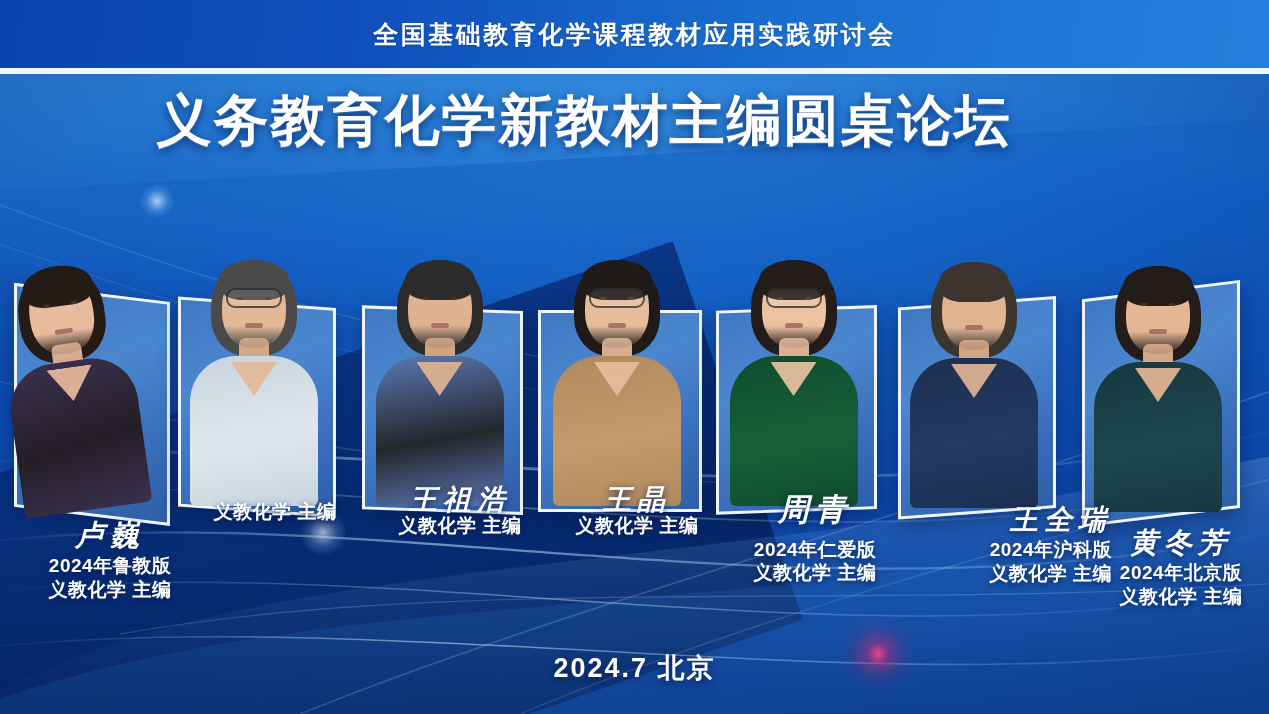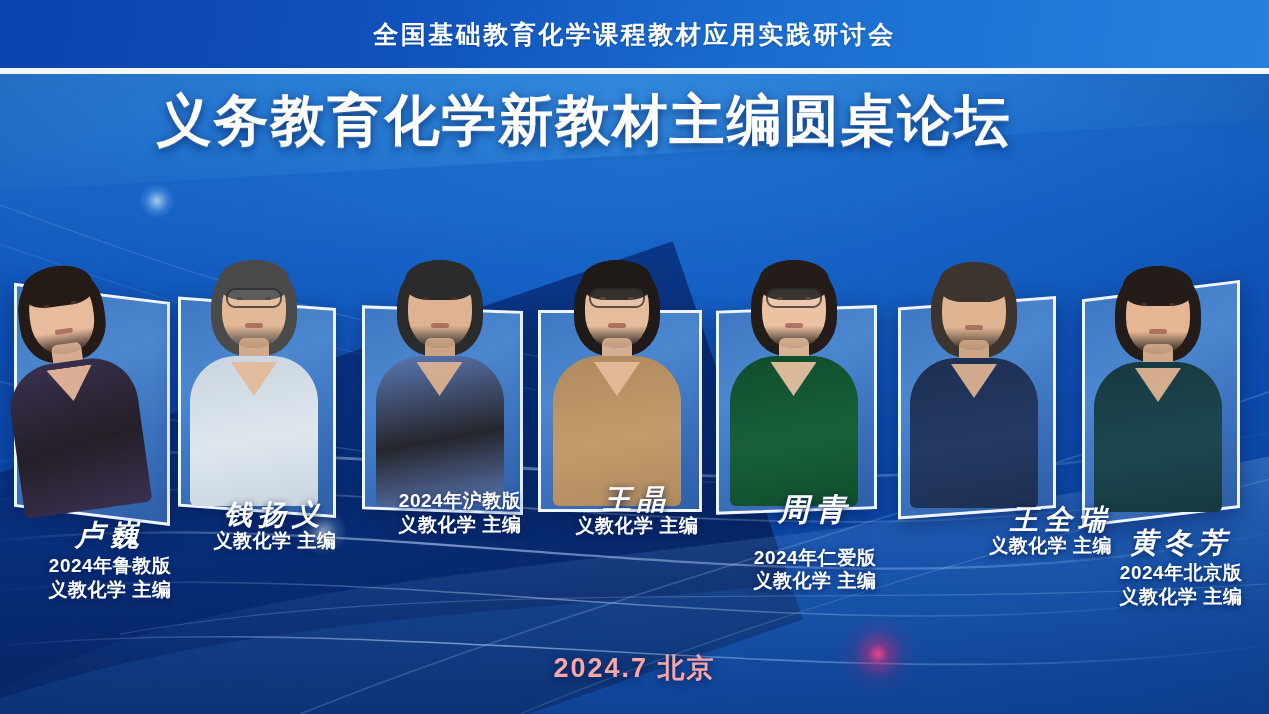--- a/index.html
+++ b/index.html
@@ -144,21 +144,21 @@
     text-shadow:0 2px 6px rgba(0,25,80,.9);
     white-space:nowrap;
     line-height:1.24;
   }
 
   
   #footer{
     position:absolute;left:0;top:650px;width:1269px;text-align:center;z-index:36;
   }
   #footer-text{
-    color:#fca5a5;font-size:27px;font-weight:bold;letter-spacing:2px;
+    color:#ffffff;font-size:27px;font-weight:bold;letter-spacing:2px;
     text-shadow:0 2px 8px rgba(0,25,80,.9);
     white-space:nowrap;
   }
 </style>
 </head>
 <body>
 
 <div id="stage">
 
   <div class="bg" id="bg-base">
@@ -357,38 +357,38 @@
       </div>
     </div>
 
   <div id="captions">
       <div class="caption" style="left: -5px; top: 520px;">
         <div class="cap-name" style="font-size: 29px;">卢巍</div>
         <div class="cap-line" style="margin-top: 4px;">2024年鲁教版</div>
         <div class="cap-line">义教化学 主编</div>
       </div>
       <div class="caption" style="left: 160px; top: 500px;">
-        <div class="cap-name" style="font-size: 28px;">钱扬义</div>
         <div class="cap-line">义教化学 主编</div>
       </div>
       <div class="caption" style="left: 345px; top: 485px;">
-        <div class="cap-line" style="margin-top: 4px;">2024年沪教版</div>
+        <div class="cap-name" style="font-size: 28px;">王祖浩</div>
         <div class="cap-line">义教化学 主编</div>
       </div>
       <div class="caption" style="left: 522px; top: 485px;">
         <div class="cap-name" style="font-size: 28px;">王晶</div>
         <div class="cap-line">义教化学 主编</div>
       </div>
       <div class="caption" style="left: 700px; top: 493px;">
         <div class="cap-name" style="font-size: 31px;">周青</div>
-        <div class="cap-line" style="margin-top: 20px;">2024年仁爱版</div>
+        <div class="cap-line" style="margin-top: 12px;">2024年仁爱版</div>
         <div class="cap-line">义教化学 主编</div>
       </div>
       <div class="caption" style="left: 882px; top: 505px; text-align: right;">
         <div class="cap-name" style="font-size: 28px;">王全瑞</div>
+        <div class="cap-line" style="margin-top: 4px;">2024年沪科版</div>
         <div class="cap-line">义教化学 主编</div>
       </div>
       <div class="caption" style="left: 1066px; top: 528px;">
         <div class="cap-name" style="font-size: 28px;">黄冬芳</div>
         <div class="cap-line" style="margin-top: 4px;">2024年北京版</div>
         <div class="cap-line">义教化学 主编</div>
       </div>
     </div>
 
   <div id="footer">

